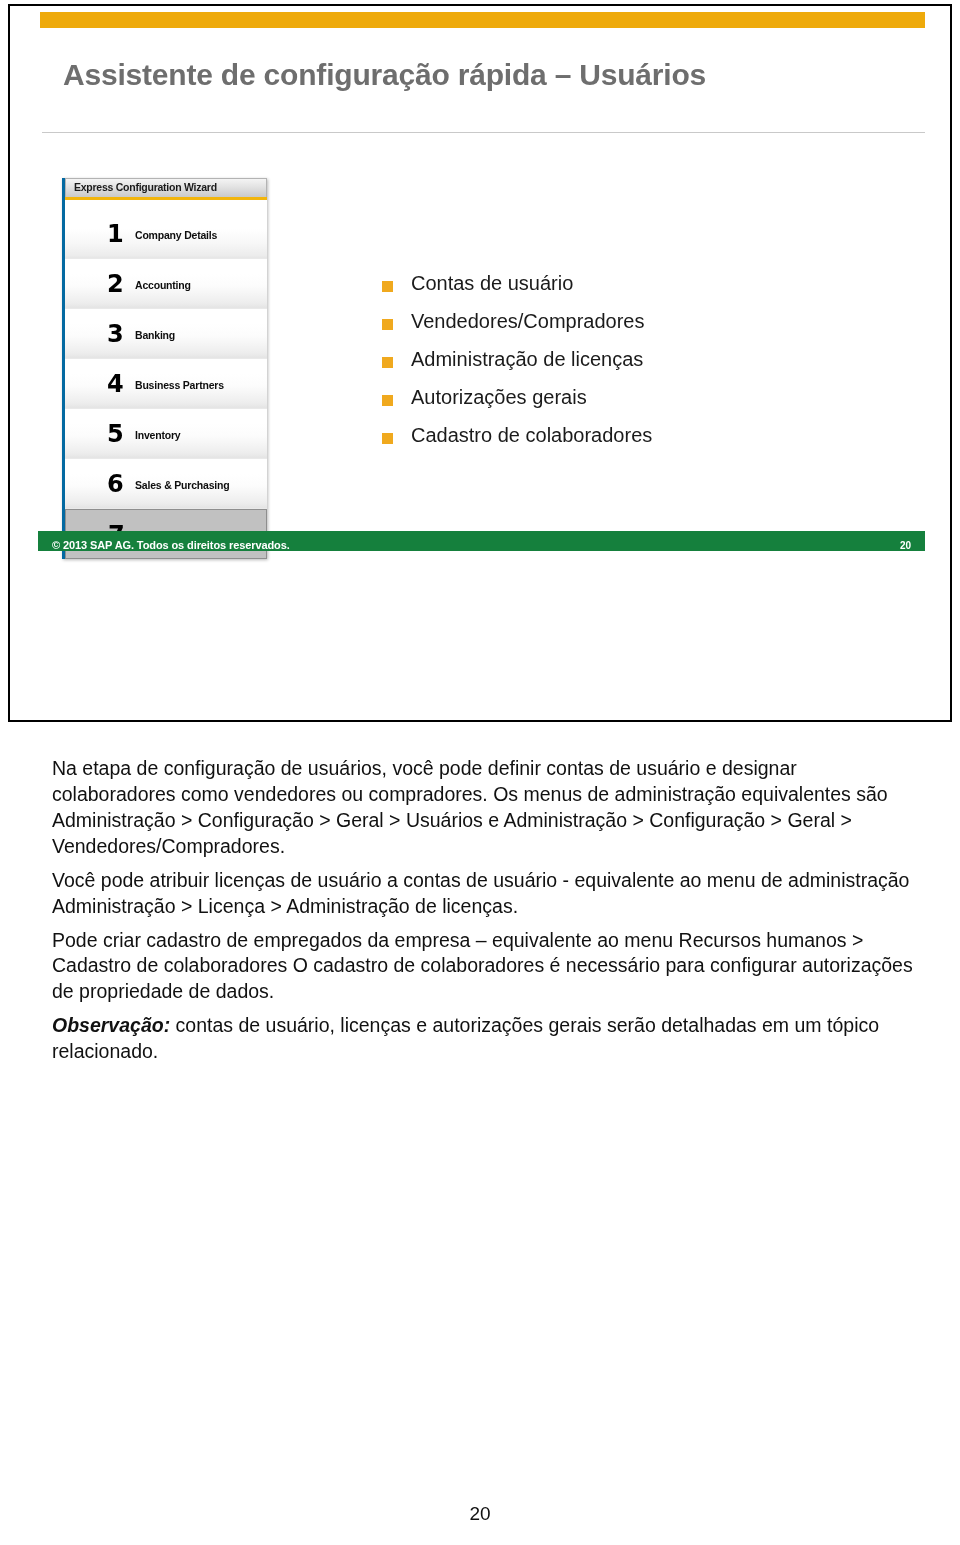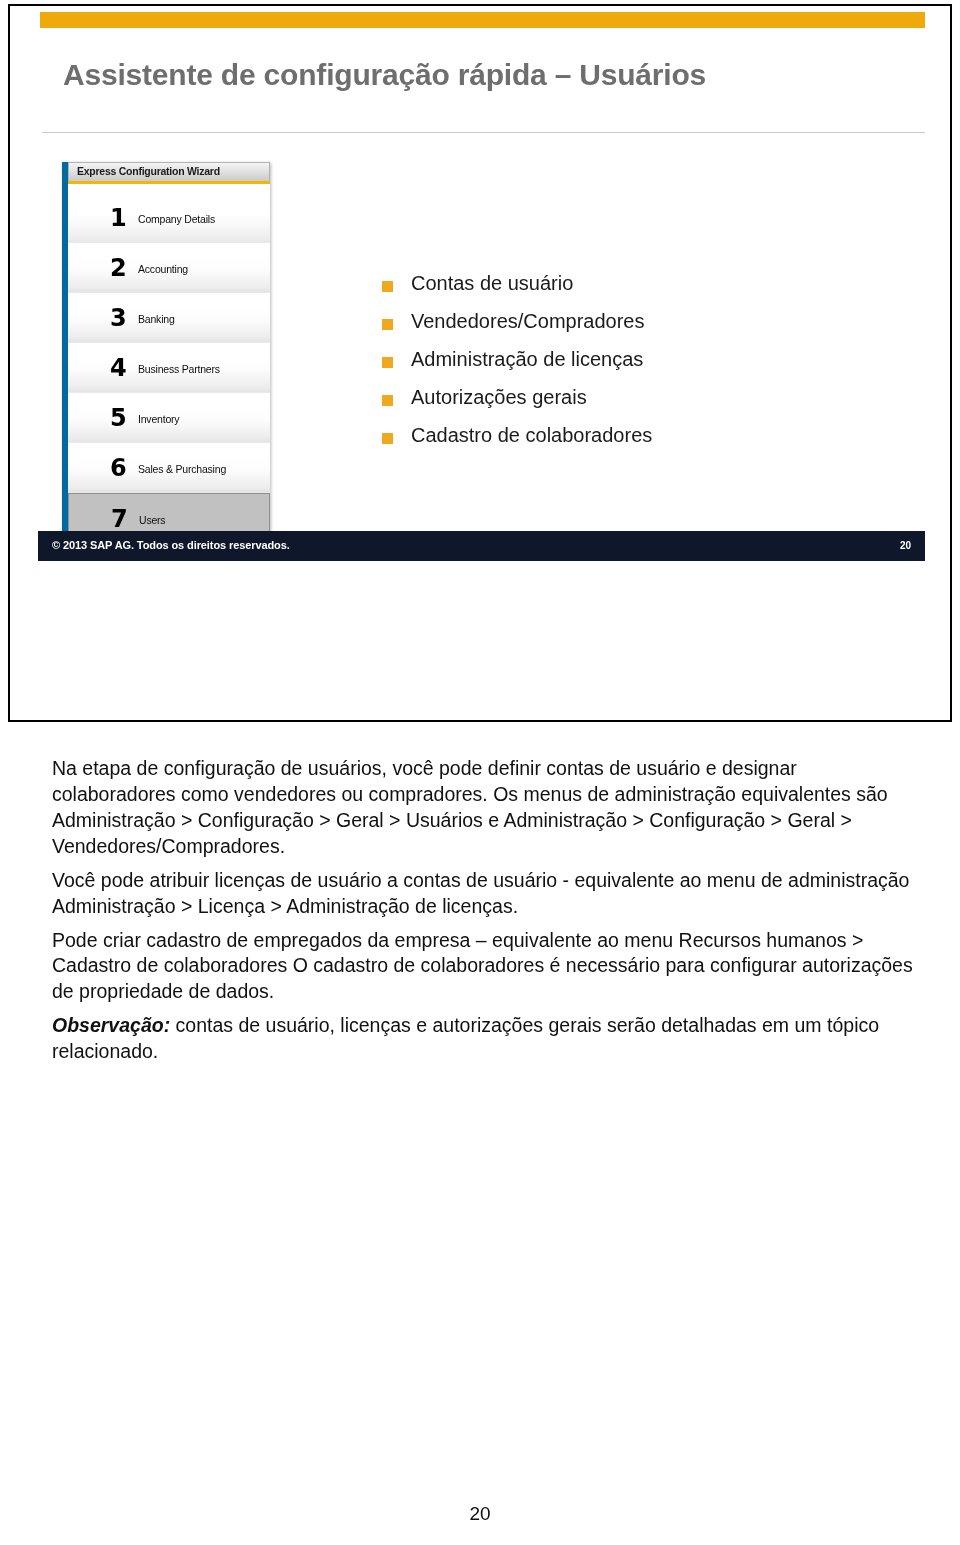--- a/index.html
+++ b/index.html
@@ -58,25 +58,25 @@
     top: 126px;
     width: 883px;
     height: 1px;
     background: #c9c9c9;
   }
 
   
   .wizard {
     position: absolute;
     left: 52px;
-    top: 156px;
+    top: 172px;
     width: 202px;
     background: #7dd3fc;
     box-shadow: 1px 1px 3px rgba(0,0,0,0.28);
-    border-left: 6px solid #0369a1;
+    border-left: 3px solid #0369a1;
   }
   .wizard-header {
     position: relative;
     height: 19px;
     background: linear-gradient(to bottom, #f4f4f4 0%, #e2e2e2 45%, #c9c9c9 100%);
     border: 1px solid #b3b3b3;
     border-bottom: none;
     box-sizing: border-box;
   }
   .wizard-header-label {
@@ -122,21 +122,21 @@
     font-weight: bold;
     color: #000;
     line-height: 1;
     font-family: "DejaVu Sans", sans-serif;
   }
   .step-label {
     position: absolute;
     left: 70px;
     top: 20px;
     font-size: 10.5px;
-    font-weight: normal;
+    font-weight: bold;
     color: #0d0d0d;
     letter-spacing: -0.2px;
     white-space: nowrap;
   }
 
   
   .bullets {
     position: absolute;
     left: 372px;
     top: 266px;
@@ -161,22 +161,22 @@
     line-height: 1.15;
     white-space: nowrap;
   }
 
   
   .footer-bar {
     position: absolute;
     left: 28px;
     top: 525px;
     width: 887px;
-    height: 30px;
-    background: #0f172a;
+    height: 20px;
+    background: #15803d;
   }
   .footer-copy {
     position: absolute;
     left: 14px;
     top: 8px;
     font-size: 11px;
     font-weight: bold;
     color: #ffffff;
     letter-spacing: -0.1px;
     white-space: nowrap;

